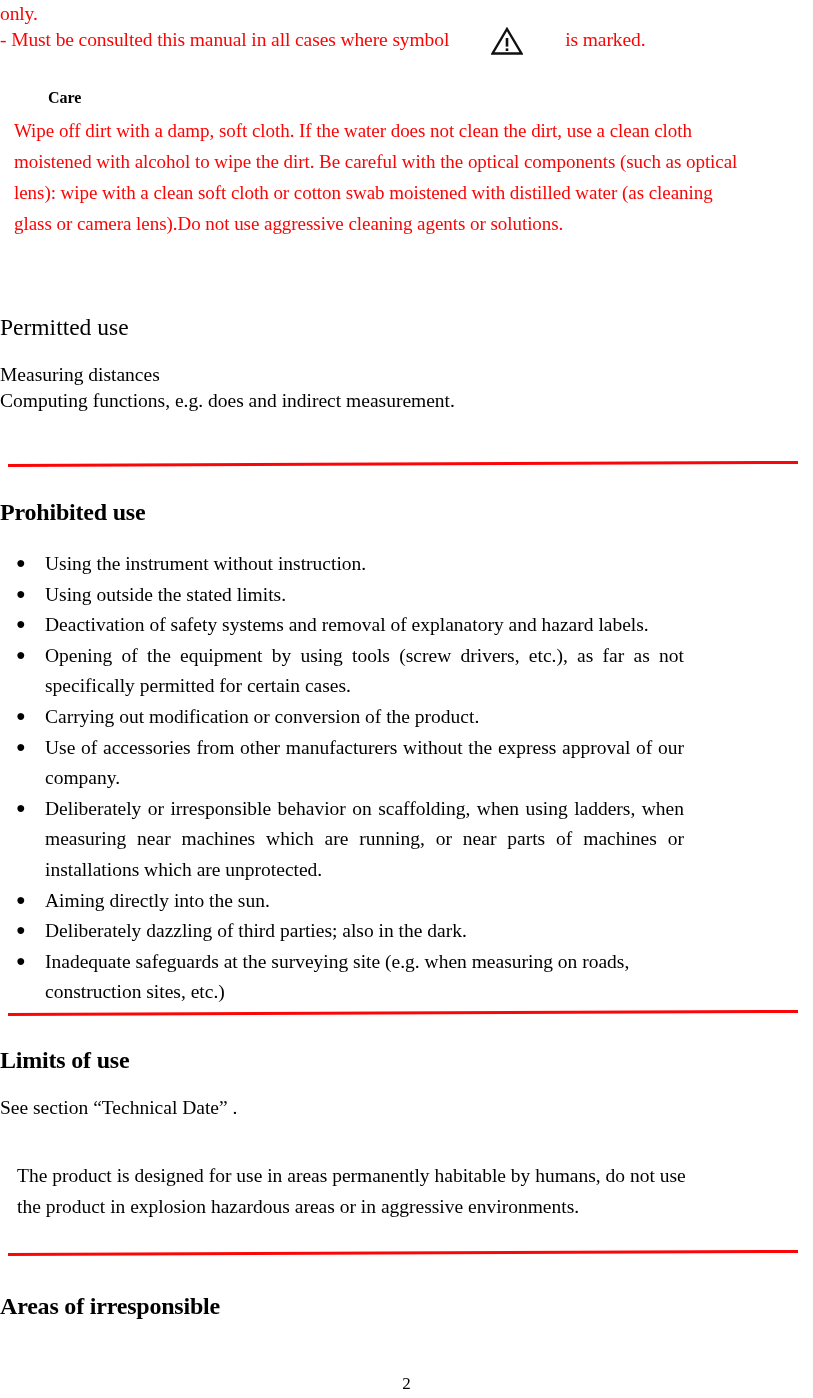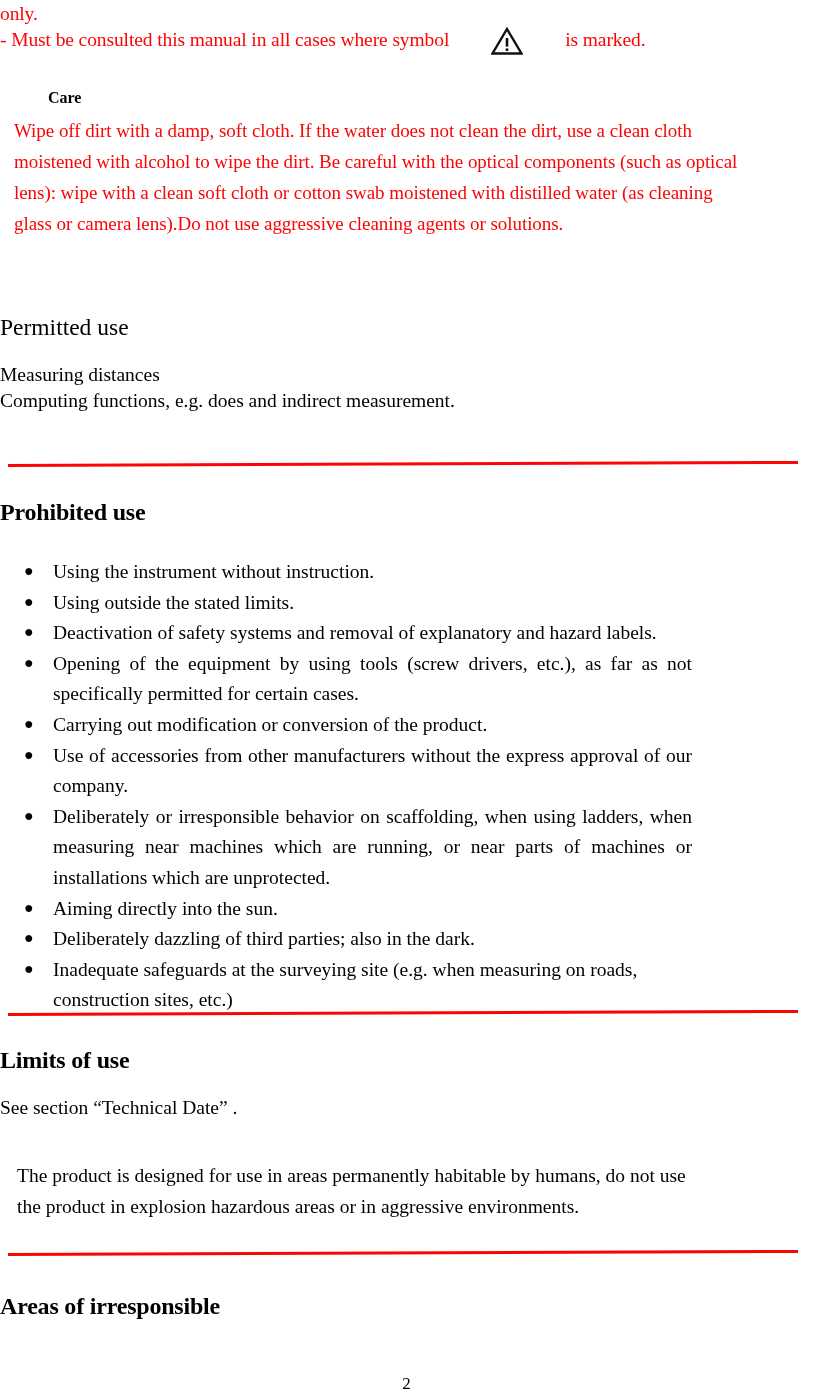--- a/index.html
+++ b/index.html
@@ -123,21 +123,21 @@
     line-height: 29px;
     letter-spacing: -0.2px;
   }
 
   #prohibited-list {
     position: absolute;
     left: 0px;
     top: 545px;
     width: 696px;
     list-style: none;
-    margin: 12px;
+    margin: 4px;
     padding: 0;
     font-size: 19.5px;
     line-height: 30.6px;
   }
   #prohibited-list li {
     position: relative;
     padding-left: 41px;
     margin: 0;
   }
   #prohibited-list li::before {

